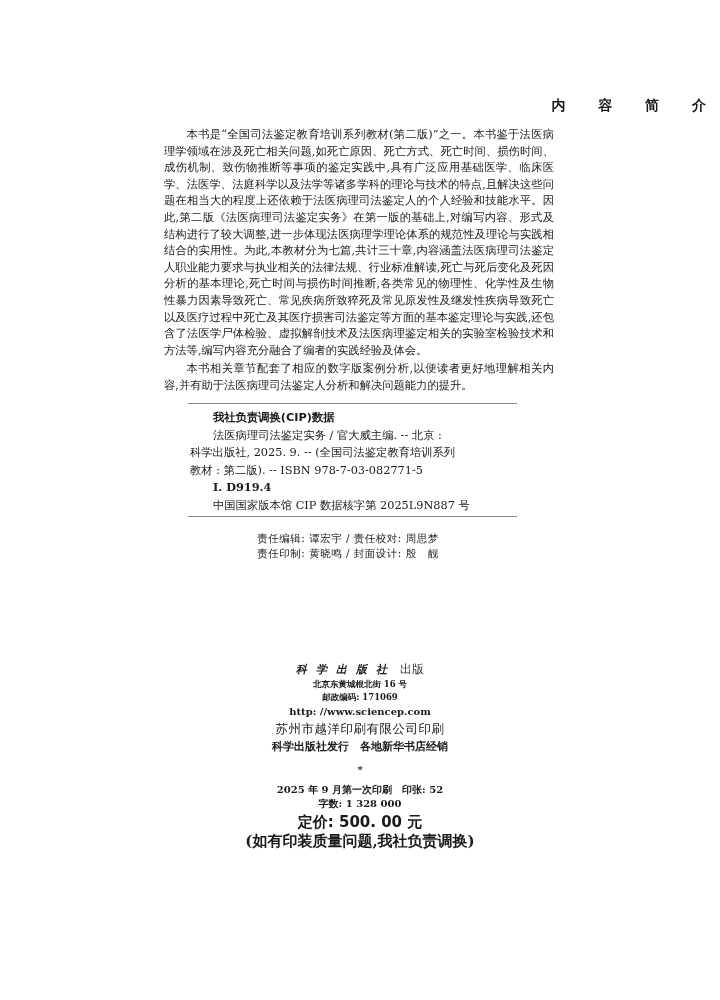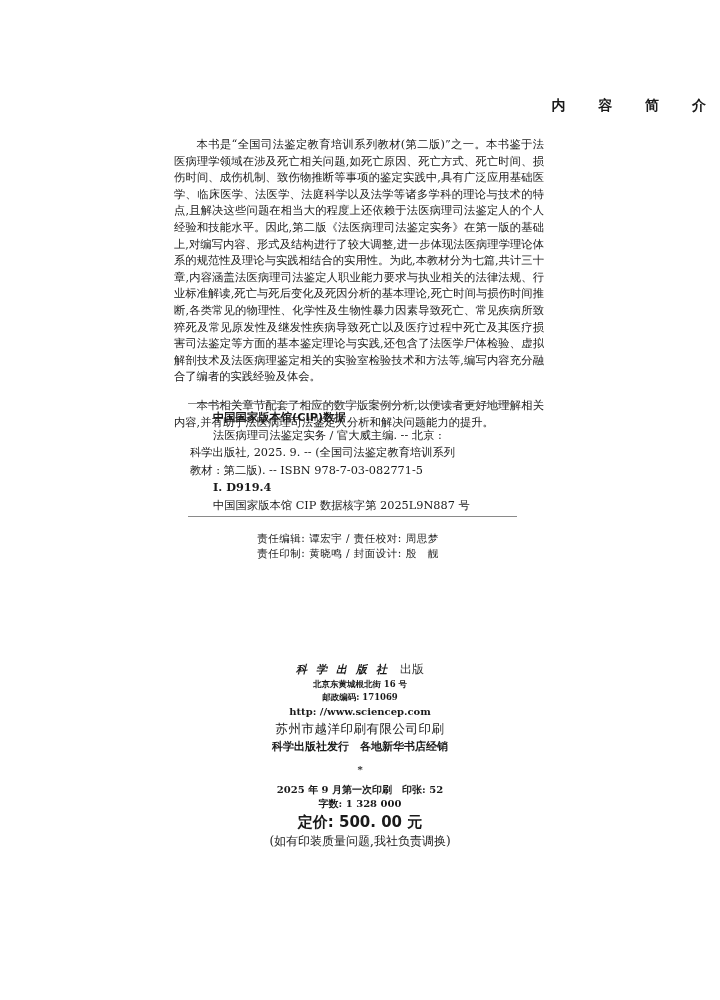--- a/index.html
+++ b/index.html
@@ -32,21 +32,21 @@
       position: absolute;
       top: 125px;
       left: 162px;
       width: 394px;
       font-size: 11.3px;
       line-height: 16.6px;
       text-align: justify;
       text-justify: inter-character;
     }
     .abstract p {
-      margin: 12px;
+      margin: 2px;
       text-indent: 2em;
     }
     .rule {
       position: absolute;
       left: 188px;
       width: 329px;
       height: 0;
       border-top: 1px solid #8a8a8a;
     }
     .rule.top { top: 403px; }
@@ -142,38 +142,39 @@
       text-align: center;
     }
     .price {
       font-family: "DejaVu Sans", "Liberation Sans", sans-serif;
       font-weight: bold;
       font-size: 15px;
       line-height: 18px;
       margin-top: 2px;
     }
     .notice {
-      font-size: 12px;
+      font-size: 15px;
       line-height: 20px;
+      font-weight: bold;
     }
   </style>
 </head>
 <body>
 
 <div class="page-title">内 容 简 介</div>
 
 <div class="abstract">
   <p>本书是“全国司法鉴定教育培训系列教材(第二版)”之一。本书鉴于法医病理学领域在涉及死亡相关问题,如死亡原因、死亡方式、死亡时间、损伤时间、成伤机制、致伤物推断等事项的鉴定实践中,具有广泛应用基础医学、临床医学、法医学、法庭科学以及法学等诸多学科的理论与技术的特点,且解决这些问题在相当大的程度上还依赖于法医病理司法鉴定人的个人经验和技能水平。因此,第二版《法医病理司法鉴定实务》在第一版的基础上,对编写内容、形式及结构进行了较大调整,进一步体现法医病理学理论体系的规范性及理论与实践相结合的实用性。为此,本教材分为七篇,共计三十章,内容涵盖法医病理司法鉴定人职业能力要求与执业相关的法律法规、行业标准解读,死亡与死后变化及死因分析的基本理论,死亡时间与损伤时间推断,各类常见的物理性、化学性及生物性暴力因素导致死亡、常见疾病所致猝死及常见原发性及继发性疾病导致死亡以及医疗过程中死亡及其医疗损害司法鉴定等方面的基本鉴定理论与实践,还包含了法医学尸体检验、虚拟解剖技术及法医病理鉴定相关的实验室检验技术和方法等,编写内容充分融合了编者的实践经验及体会。</p>
   <p>本书相关章节配套了相应的数字版案例分析,以便读者更好地理解相关内容,并有助于法医病理司法鉴定人分析和解决问题能力的提升。</p>
 </div>
 
 <div class="rule top"></div>
 
 <div class="cip">
-  <div class="cip-heading">中国国家版本馆(CIP)数据</div>
+  <div class="cip-heading">我社负责调换(CIP)数据</div>
   <div class="cip-indent">法医病理司法鉴定实务 / 官大威主编. -- 北京 :</div>
   <div>科学出版社, 2025. 9. -- (全国司法鉴定教育培训系列</div>
   <div>教材 : 第二版). -- ISBN 978-7-03-082771-5</div>
   <div class="cip-class">Ⅰ. D919.4</div>
   <div class="cip-indent">中国国家版本馆 CIP 数据核字第 2025L9N887 号</div>
 </div>
 
 <div class="rule bottom"></div>
 
 <div class="credits">

